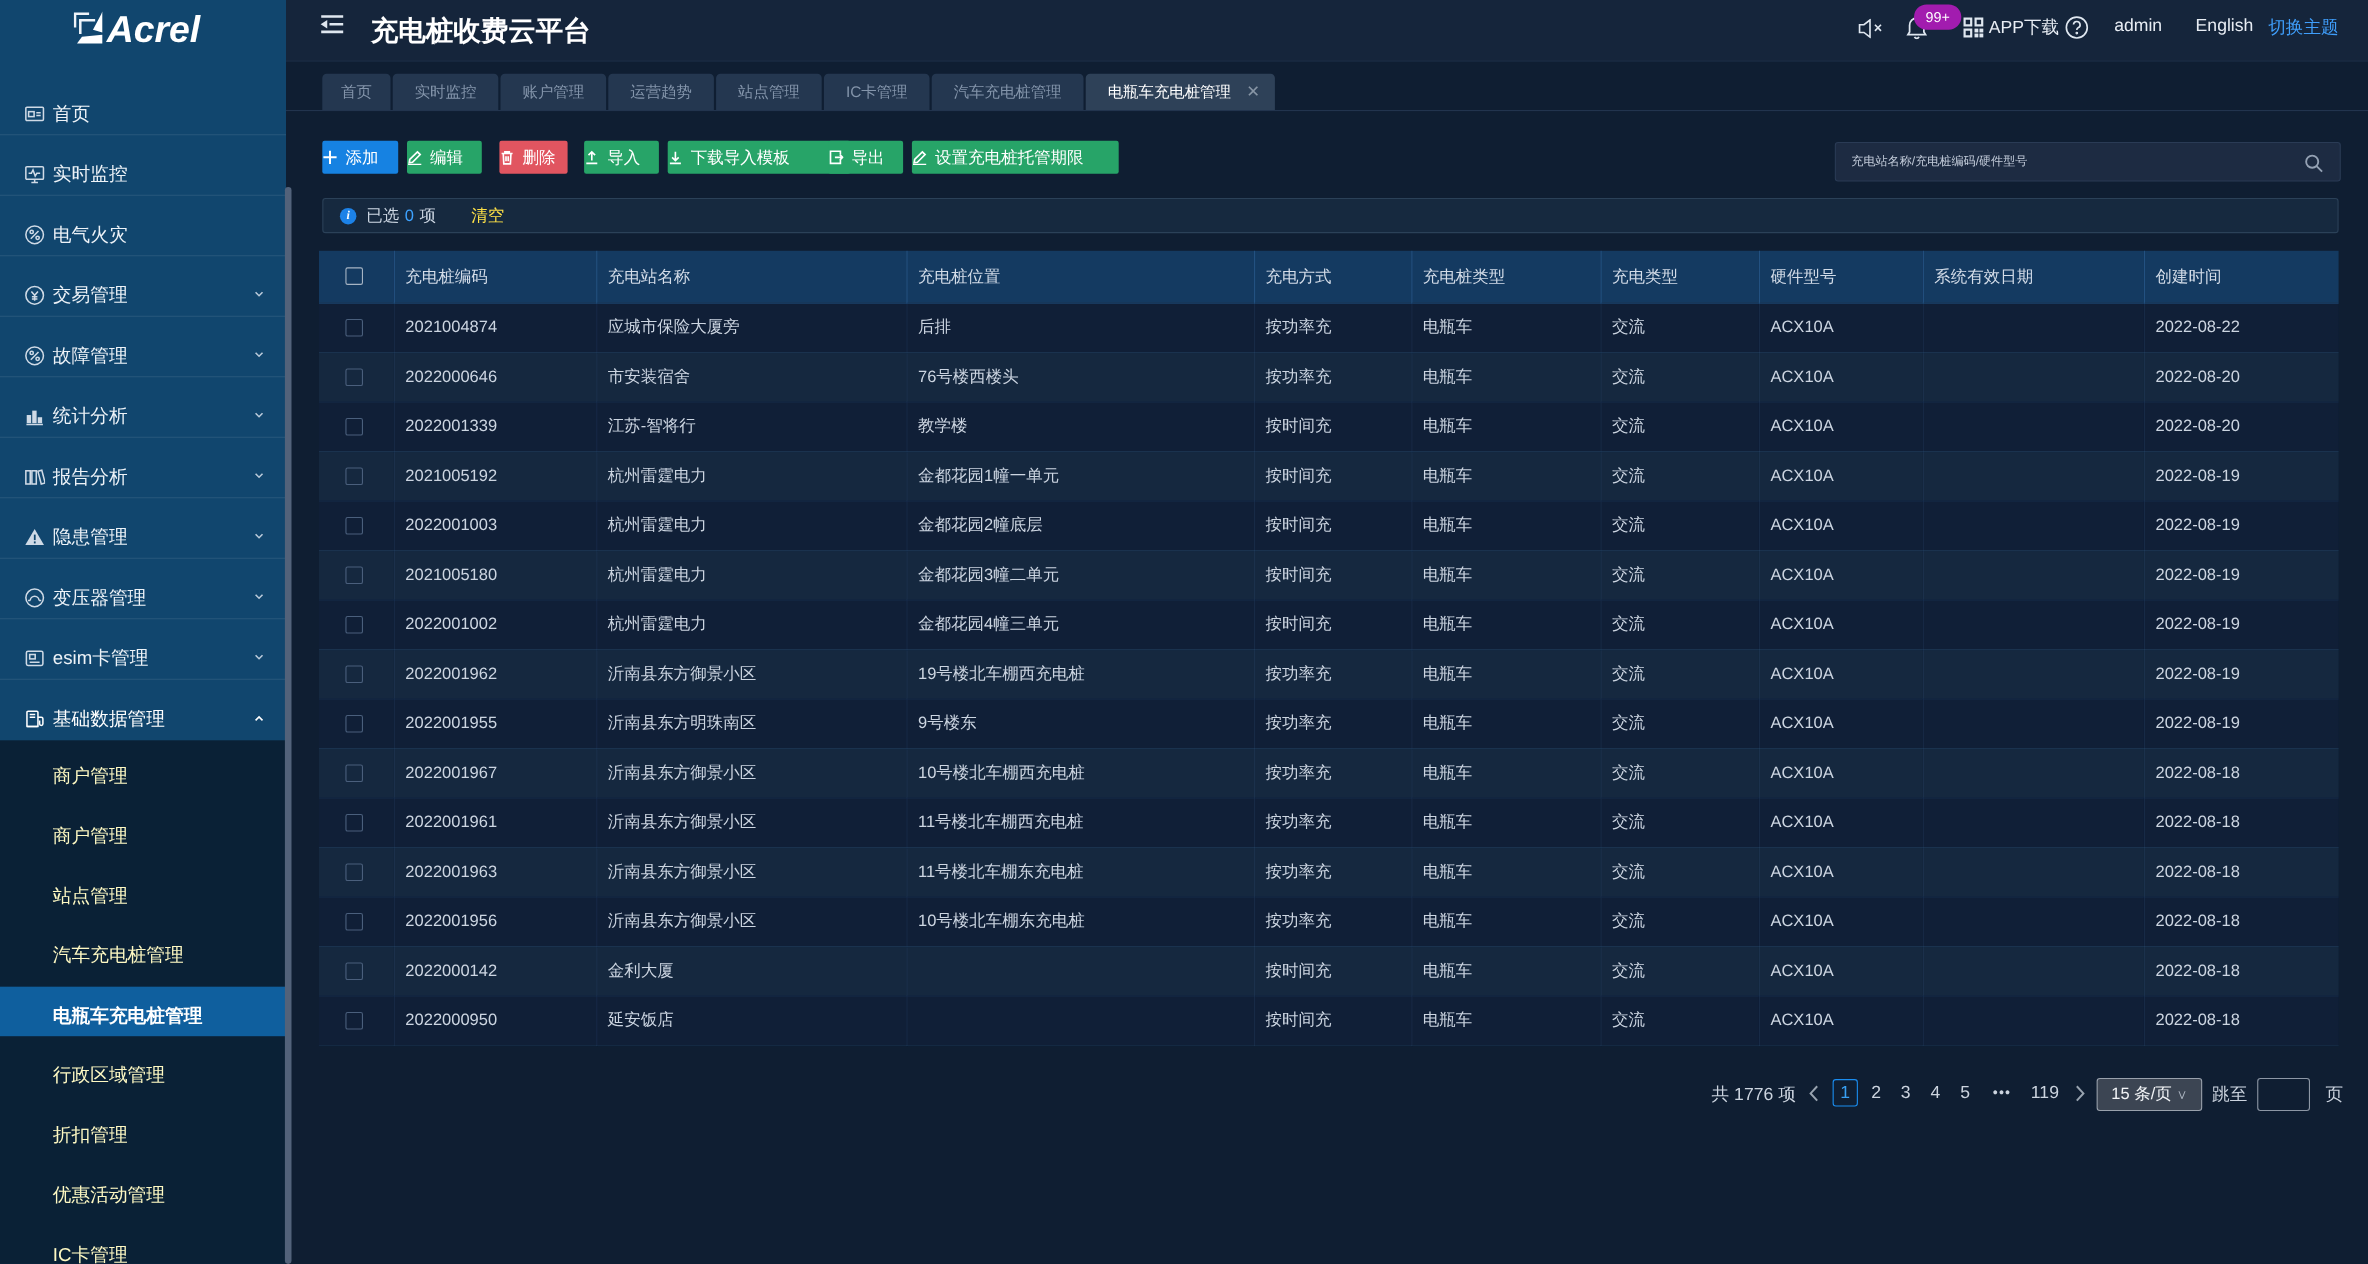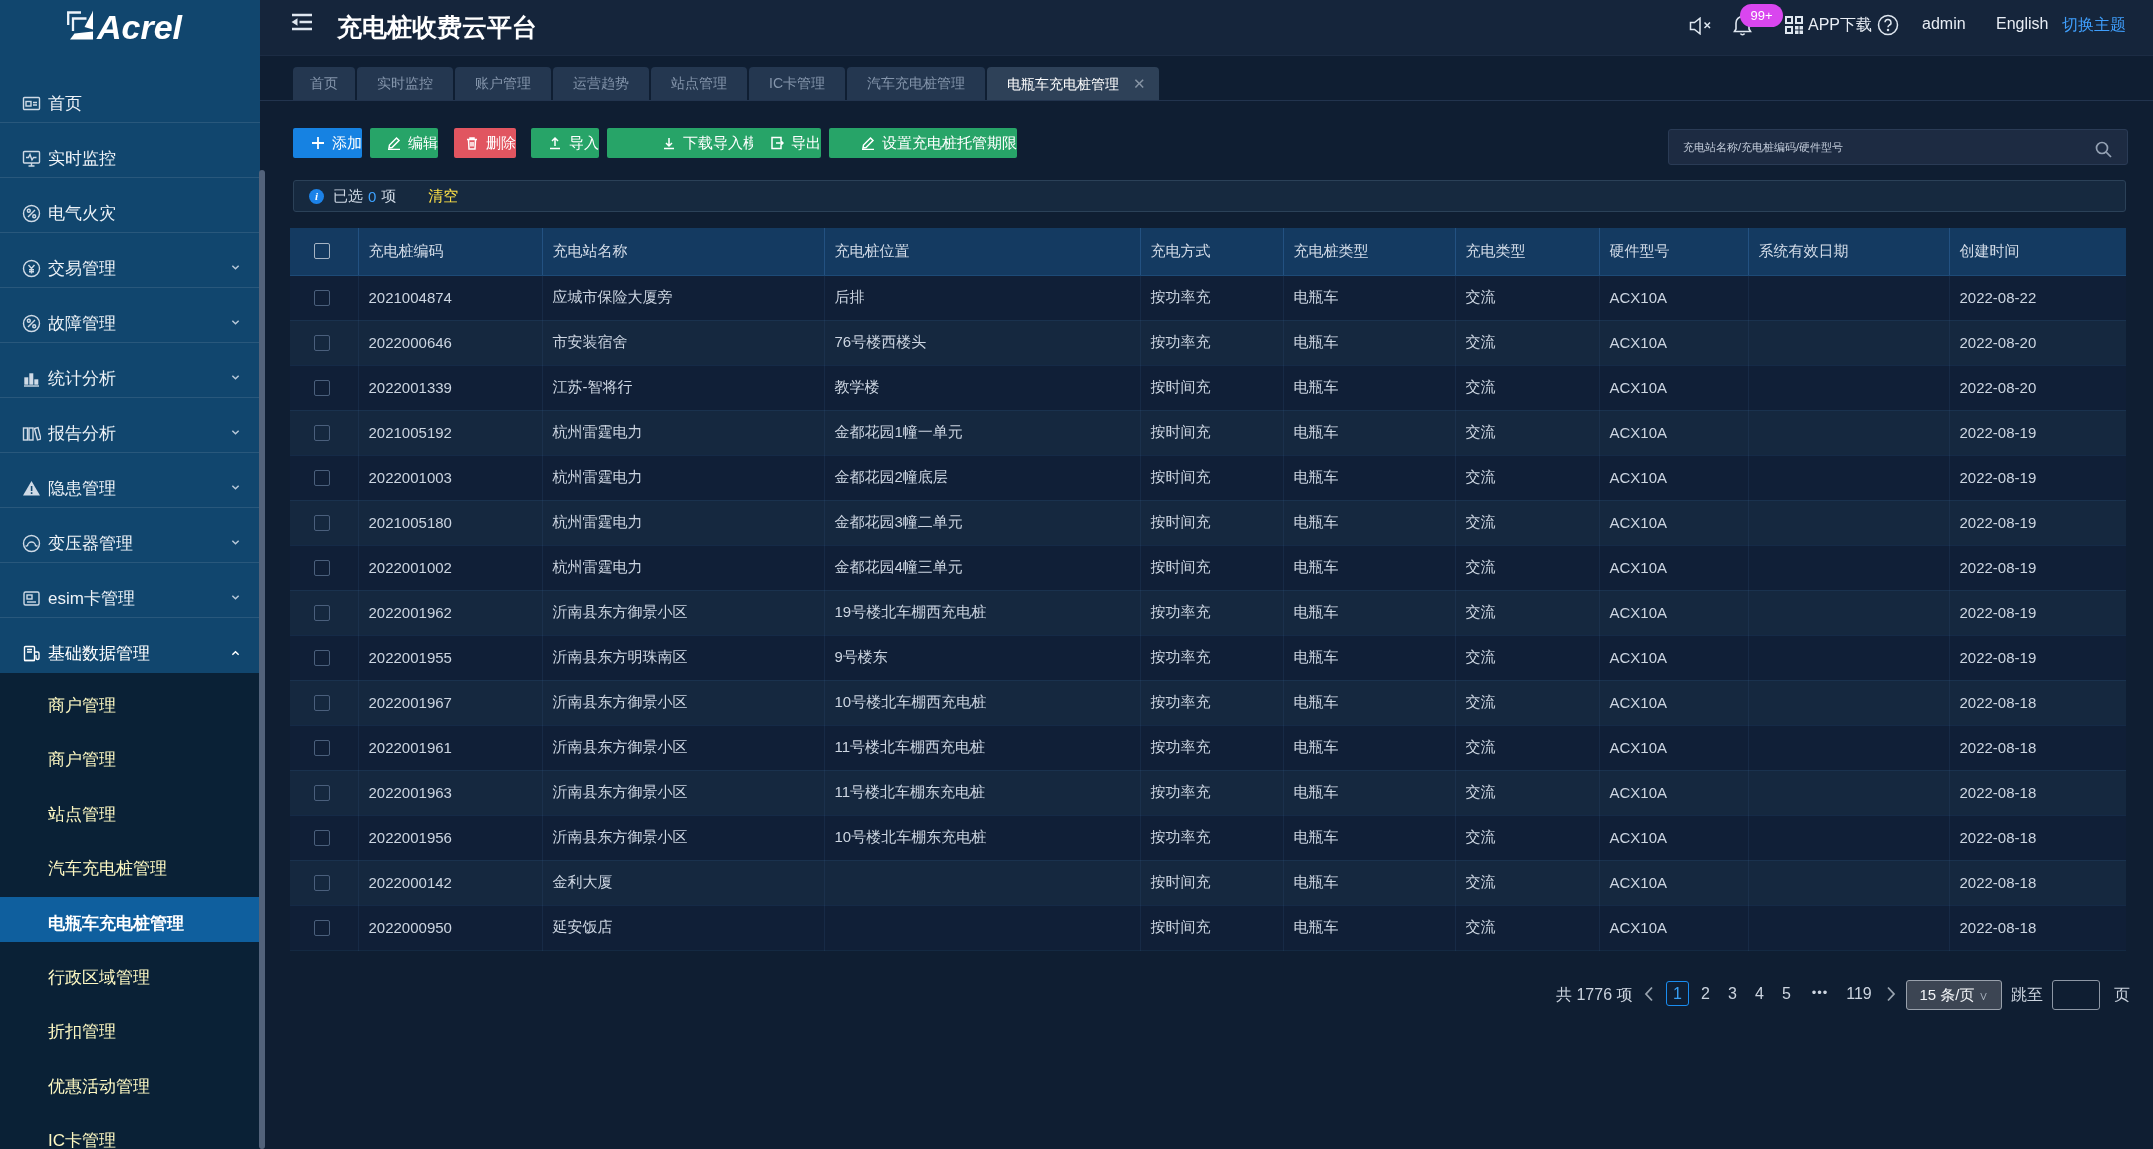--- a/index.html
+++ b/index.html
@@ -17,29 +17,29 @@
 .submenu { position:absolute; left:0; top:673px; width:260px; height:476px; background:#0a2136; }
 .smitem { height:54.4px; line-height:43.4px; padding-top:11px; padding-left:48px; color:#fef9c3; font-size:17px; box-sizing:border-box; }
 .smitem.sel { background:linear-gradient(#0f5f9e,#0f5f9e) no-repeat 0 6px; background-size:100% 45px; color:#fff; font-weight:bold; }
 .sbar { position:absolute; left:259px; top:170px; width:6px; height:979px; background:#52627a; border-radius:3px; }
 
 .topbar { position:absolute; left:260px; top:0; width:1893px; height:56px; background:#15253b; border-bottom:1px solid #1c2c44; box-sizing:border-box; }
 .fold { position:absolute; left:33px; top:13px; }
 .ptitle { position:absolute; left:77px; top:11px; font-size:25px; font-weight:bold; color:#fff; }
 .tr-ico { position:absolute; top:14px; }
 .tr-txt { position:absolute; top:15px; font-size:16px; color:#e8edf4; }
-.badge { position:absolute; left:1480px; top:4px; width:43px; height:23px; background:#d946ef; border-radius:12px; color:#fff; font-size:13px; text-align:center; line-height:23px; box-sizing:border-box; }
+.badge { position:absolute; left:1480px; top:4px; width:43px; height:23px; background:#a21caf; border-radius:12px; color:#fff; font-size:13px; text-align:center; line-height:23px; box-sizing:border-box; }
 
 .tabs { position:absolute; left:293px; top:67px; height:33px; display:flex; }
 .tab { height:33px; background:#243750; color:#8495ab; font-size:14px; line-height:33px; padding:0 20px; border-radius:4px 4px 0 0; margin-right:2px; white-space:nowrap; }
 .tab:first-child { padding:0 17px; }
 .tab.act { background:#2e4158; color:#fff; padding-right:13px; }
 .tab.act .x { color:#8795a5; margin-left:14px; font-size:15px; }
 
-.btn { position:absolute; top:128px; height:30px; border-radius:2px; color:#fff; font-size:15px; display:flex; align-items:center; justify-content:flex-end; gap:7px; }
+.btn { position:absolute; top:128px; height:30px; border-radius:2px; color:#fff; font-size:15px; display:flex; align-items:center; justify-content:flex-start; gap:7px; }
 .btn svg { display:block; }
 .b-blue { background:#1682e2; }
 .b-green { background:#27a468; }
 .b-red { background:#e15560; }
 .search { position:absolute; left:1668px; top:129px; width:460px; height:36px; background:#1d2b42; border:1px solid #2a3b55; border-radius:3px; color:#c3ccda; font-size:11px; line-height:34px; padding-left:14px; }
 .search .sic { position:absolute; right:14px; top:8px; }
 
 .selbar { position:absolute; left:293px; top:180px; width:1833px; height:32px; background:#16293f; border:1px solid #2b4158; border-radius:3px; display:flex; align-items:center; font-size:15px; color:#cdd7e3; }
 .selbar .info { width:15px; height:15px; border-radius:50%; background:#1c82e8; color:#fff; font-size:11px; font-weight:bold; text-align:center; line-height:15px; margin:0 9px 0 15px; font-family:"Liberation Serif",serif; font-style:italic; }
 .selbar .zero { color:#3da2ff; margin:0 5px; }

